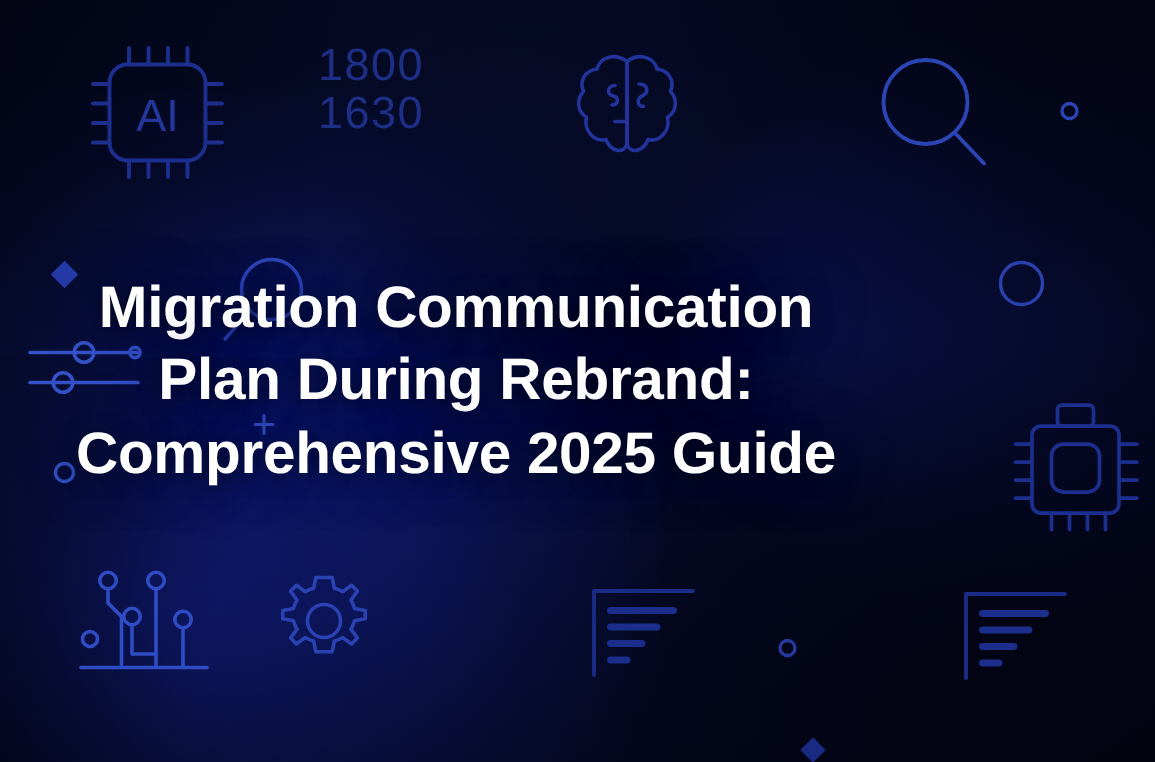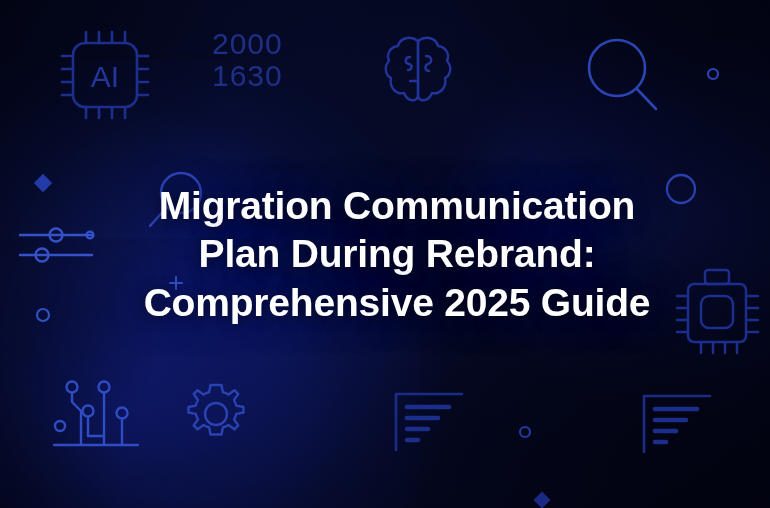--- a/index.html
+++ b/index.html
@@ -102,21 +102,20 @@
   }
 
   
   .title-wrap {
     position: absolute;
     left: 0;
     right: 0;
     top: 182px;
     display: flex;
     flex-direction: column;
-    align-items: center;
     justify-content: center;
     z-index: 5;
     padding-left: 24px;
   }
   .title {
     margin: 0;
     width: 560px;
     text-align: center;
     color: #ffffff;
     font-family: "Liberation Sans", sans-serif;
@@ -160,21 +159,21 @@
           <line x1="18" y1="70" x2="7" y2="70"></line>
         <line x1="82" y1="31" x2="93" y2="31"></line>
           <line x1="82" y1="44" x2="93" y2="44"></line>
         <line x1="82" y1="57" x2="93" y2="57"></line>
           <line x1="82" y1="70" x2="93" y2="70"></line>
       </g>
       <text x="50" y="62" text-anchor="middle" fill="#22369c" font-family="Liberation Sans, sans-serif" font-size="30" font-weight="400">AI</text>
     </svg>
 
     <div class="bin" style="left:212px; top:28px; font-size:30px; color:#1d2f86;">
-      <div>2000</div>
+      <div>1800</div>
       <div>1630</div>
     </div>
 
     <svg style="left:380px; top:30px;" width="76" height="82" viewBox="0 0 76 82">
       <g class="ico" stroke="#22349b" stroke-width="2.4">
         <path d="M38 11 C30 5, 20 8, 18 16 C10 17, 6 24, 9 31 C4 36, 5 45, 11 48 C9 57, 16 65, 24 63 C27 71, 36 73, 38 66 Z"></path>
         <path d="M38 11 C46 5, 56 8, 58 16 C66 17, 70 24, 67 31 C72 36, 71 45, 65 48 C67 57, 60 65, 52 63 C49 71, 40 73, 38 66 Z"></path>
         <path d="M30 27 C25 27, 24 33, 29 34 C33 35, 32 40, 28 40"></path>
         <path d="M46 26 C52 26, 53 32, 48 34 C44 36, 45 41, 49 41"></path>
         <line x1="30" y1="51" x2="36" y2="51"></line>

